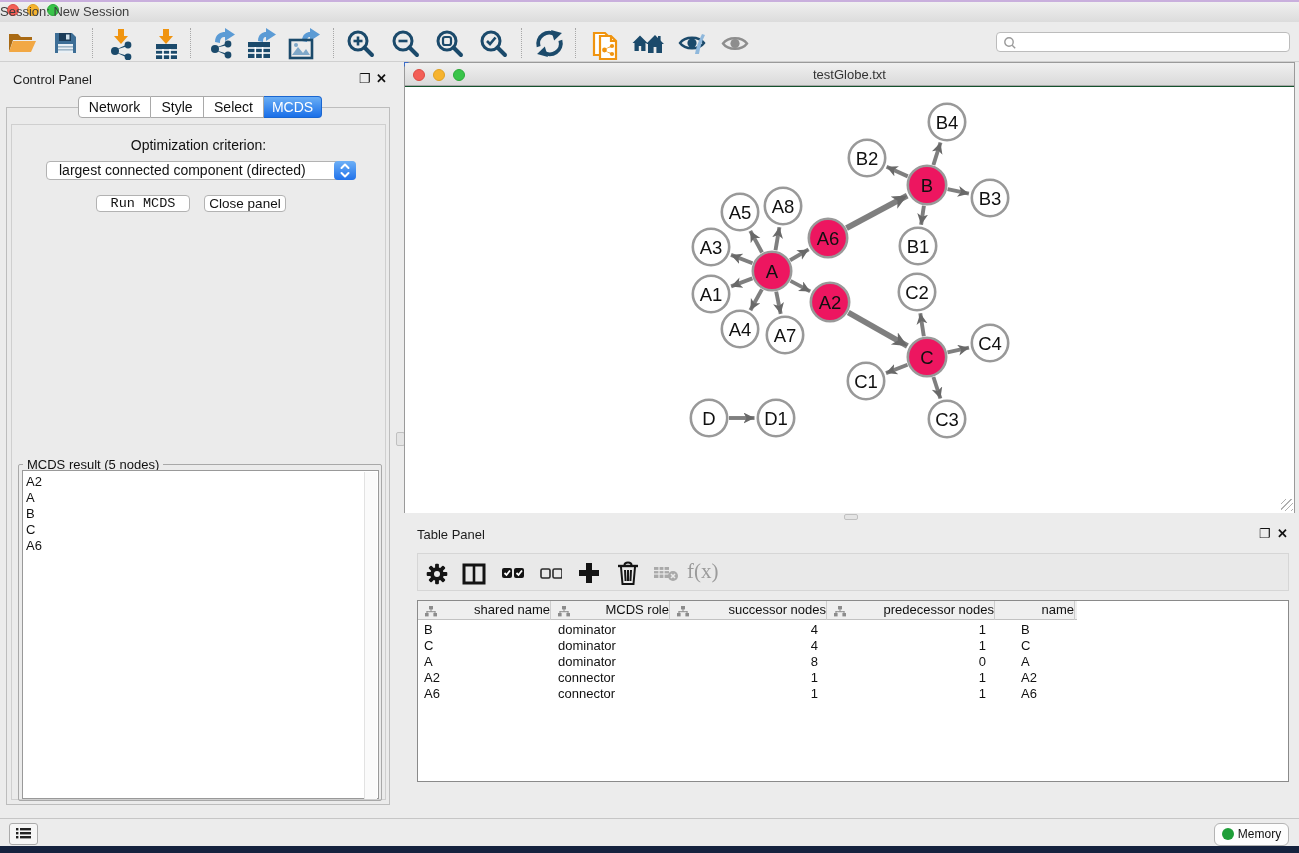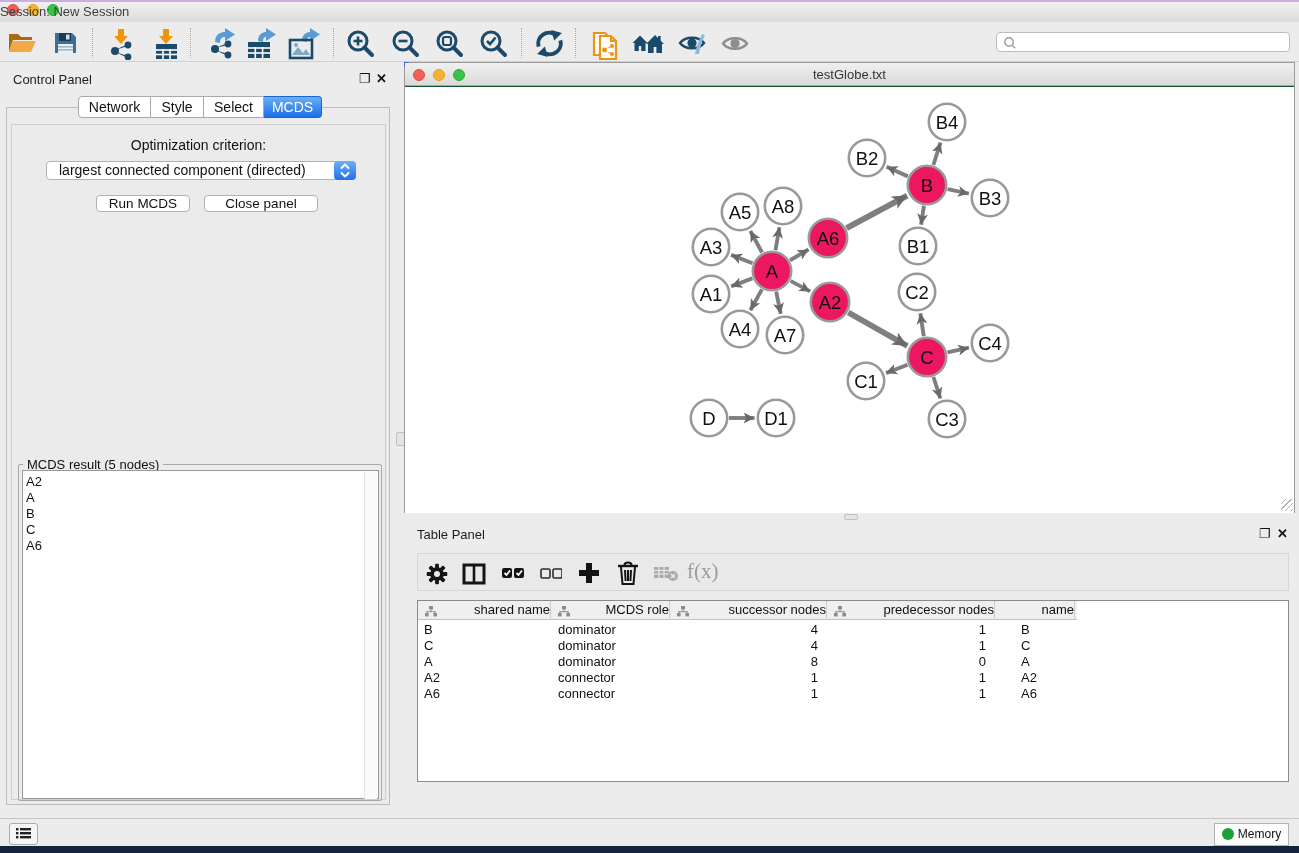--- a/index.html
+++ b/index.html
@@ -49,21 +49,21 @@
 #tp-toolbar { position:absolute; left:0px; top:33px; width:872px; height:38px; background:#e9e9e9; border:1px solid #d6d6d6; }
 #tbl { position:absolute; left:0px; top:80px; width:872px; height:182px; background:#fff; border:1px solid #8a8a8a; }
 #thead { position:absolute; left:0; top:0; width:659px; height:19px; background:#efefef; border-bottom:1px solid #c2c2c2; font-size:13px; color:#111; }
 .hcol { position:absolute; top:0; height:19px; border-right:1px solid #cdcdcd; }
 .hlabel { position:absolute; top:1px; width:100%; text-align:right; }
 .trow { position:absolute; font-size:13px; color:#111; }
 #btabs { position:absolute; left:255px; top:271px; height:21px; display:flex; font-size:14px; }
 
 #statusbar { left:0; top:818px; width:1299px; height:28px; background:#ececec; border-top:1px solid #c6c6c6; }
 #listbtn { position:absolute; left:9px; top:4px; width:29px; height:22px; border:1px solid #ababab; border-radius:3px; background:#f6f6f6; }
-#membtn { position:absolute; right:10px; top:4px; width:75px; height:23px; border:1px solid #b4b4b4; border-radius:0; background:#fdfdfd; font-size:12px; color:#111; line-height:21px; text-align:center; }
+#membtn { position:absolute; right:10px; top:4px; width:75px; height:23px; border:1px solid #b4b4b4; border-radius:6px; background:#fdfdfd; font-size:12px; color:#111; line-height:21px; text-align:center; }
 #wallpaper { left:0; top:846px; width:1299px; height:7px; background:#15223e; }
 text { font-family:"Liberation Sans", sans-serif; }
 </style>
 </head>
 <body>
 <div id="topline" class="abs"></div>
 <div id="titlebar" class="abs">
   <div class="tl" style="left:7px;background:#f35f57;border:1px solid #dd4b43;"></div>
   <div class="tl" style="left:27px;background:#f6b32e;border:1px solid #e0a122;"></div>
   <div class="tl" style="left:47px;background:#39c449;border:1px solid #2bab3a;"></div>
@@ -218,22 +218,22 @@
       <div id="innerpane">
         <div id="optlabel">Optimization criterion:</div>
         <div id="combo">largest connected component (directed)
           <div class="cap"><svg width="22" height="19" viewBox="0 0 22 19">
                 <g fill="none" stroke="#fff" stroke-width="2" stroke-linecap="round" stroke-linejoin="round">
                   <path d="M7.5,7 L11,3.5 L14.5,7"></path>
                   <path d="M7.5,12 L11,15.5 L14.5,12"></path>
                 </g>
               </svg></div>
         </div>
-        <div class="btn" style="left:84px;width:94px;">Run MCDS</div>
-        <div class="btn" style="left:192px;width:114px;">Close panel</div>
+        <div class="btn" style="left:84px;width:94px;font-family:Liberation Mono, monospace;">Run MCDS</div>
+        <div class="btn" style="left:192px;width:82px;">Close panel</div>
         <div id="grp">
           <div id="grplabel">MCDS result (5 nodes)</div>
           <div id="mlist">A2<br>A<br>B<br>C<br>A6
             <div id="mscroll"></div>
           </div>
         </div>
       </div>
     </div>
     <div id="tabs">
       <div class="tabseg first" style="width:73px">Network</div>

